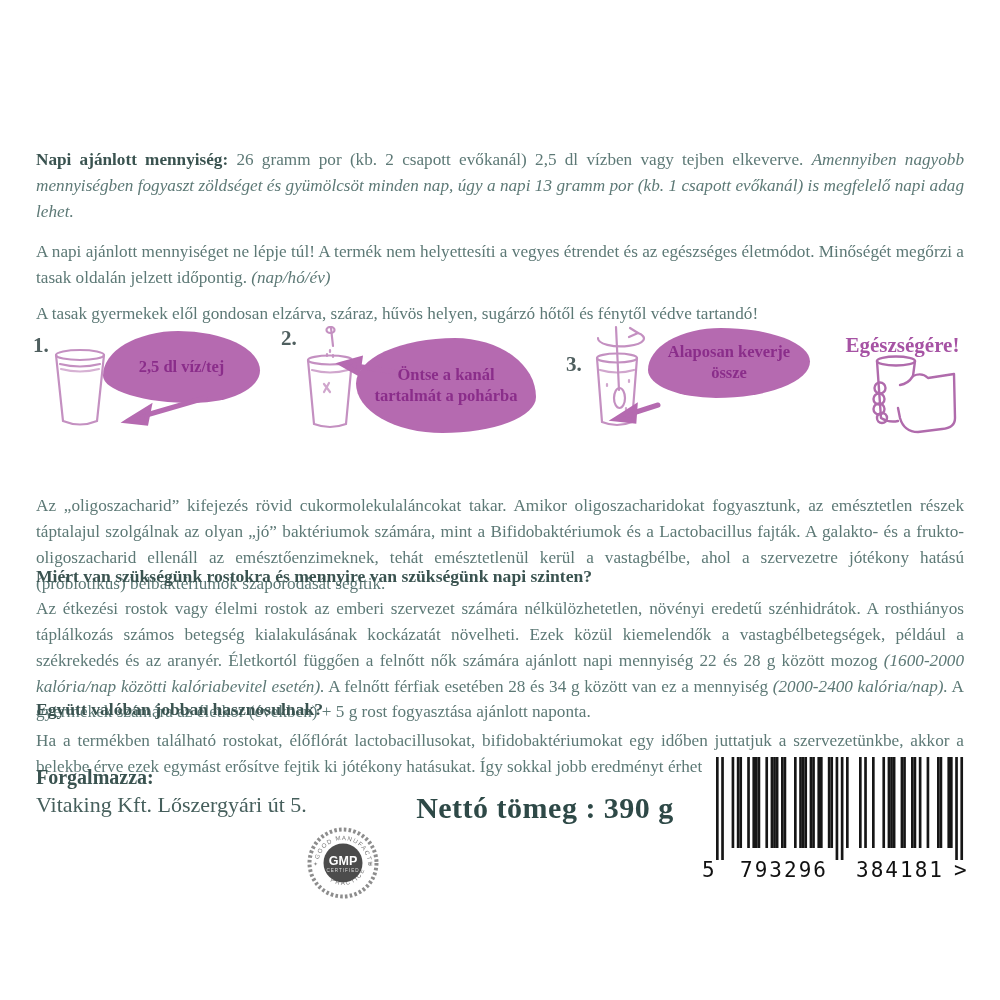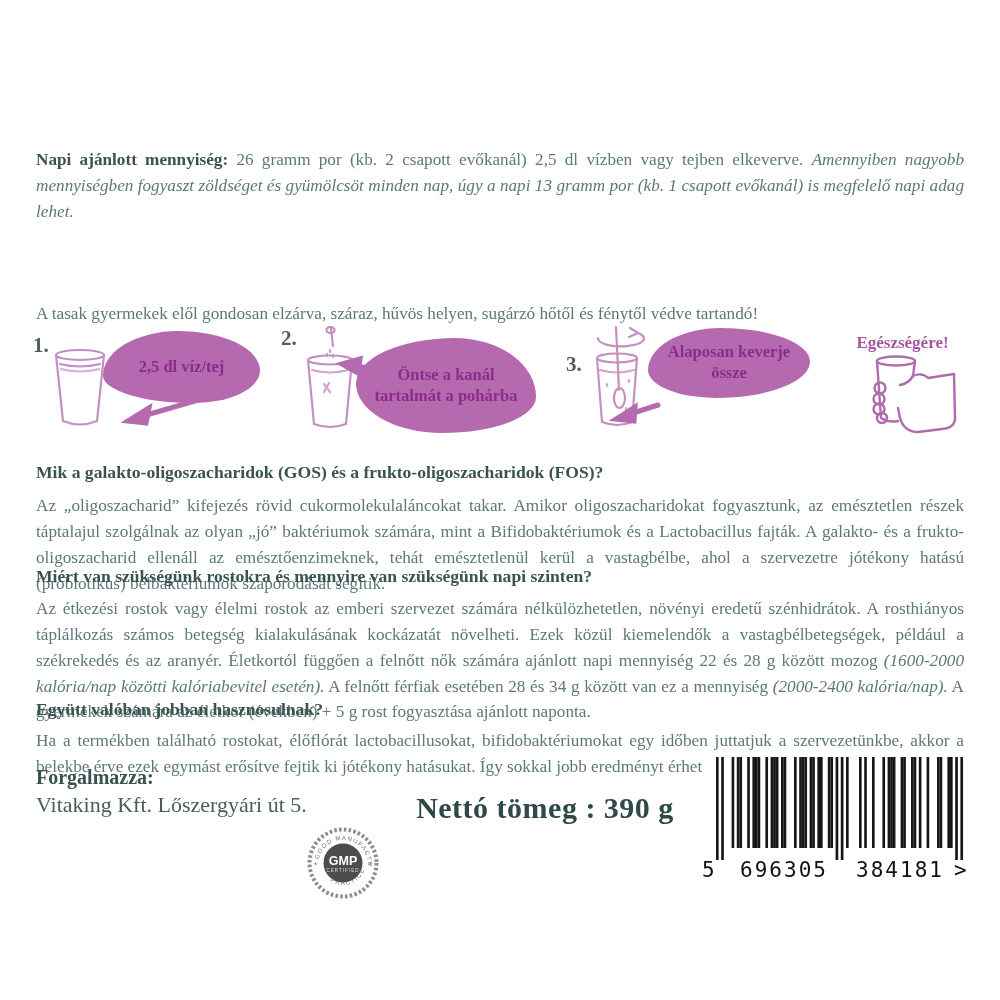--- a/index.html
+++ b/index.html
@@ -15,37 +15,38 @@
         display:flex;align-items:center;justify-content:center;text-align:center;
         font-size:16.5px;line-height:1.25;padding:6px 14px;box-sizing:border-box;}
   .blob1{left:103px;top:331px;width:157px;height:72px;
          border-radius:48% 52% 42% 58% / 62% 55% 45% 38%;}
   .blob2{left:356px;top:338px;width:180px;height:95px;
          border-radius:55% 45% 52% 48% / 48% 62% 38% 52%;}
   .blob3{left:648px;top:328px;width:162px;height:70px;
          border-radius:45% 55% 58% 42% / 60% 48% 52% 40%;}
   .icon-abs{position:absolute;}
   .cheers{position:absolute;left:840px;top:333px;width:125px;text-align:center;
-          font-size:17px;font-weight:bold;color:#a653a4;}
+          font-size:21px;font-weight:bold;color:#a653a4;}
   .foot-line{position:absolute;left:36px;font-size:22px;color:#465f5c;}
   .foot-bold{font-weight:bold;color:#3a5350;}
   .netweight{position:absolute;left:382px;top:791px;width:326px;text-align:center;
              font-size:30px;font-weight:bold;color:#2e4947;letter-spacing:.5px;}
   .barcode{position:absolute;left:702px;top:757px;width:264px;height:130px;background:#fff;}
   .bc-digit{position:absolute;top:101px;font-family:"DejaVu Sans Mono",monospace;
             font-size:21px;color:#111;letter-spacing:2px;}
   .gmp{position:absolute;left:306px;top:826px;}
 </style>
 </head>
 <body>
 
 <div class="page">
 
   <p class="para" style="top:130px;"><span class="lead">Napi ajánlott mennyiség:</span><span> 26 gramm por (kb. 2 csapott evőkanál) 2,5 dl vízben vagy tejben elkeverve. </span><span class="it">Amennyiben nagyobb mennyiségben fogyaszt zöldséget és gyümölcsöt minden nap, úgy a napi 13 gramm por (kb. 1 csapott evőkanál) is megfelelő napi adag lehet.</span></p>
 
+  <p class="para" style="top:222px;"><span>A napi ajánlott mennyiséget ne lépje túl! A termék nem helyettesíti a vegyes étrendet és az egészséges életmódot. Minőségét megőrzi a tasak oldalán jelzett időpontig. </span><span class="it">(nap/hó/év)</span></p>
 
   <p class="para" style="top:284px;">A tasak gyermekek elől gondosan elzárva, száraz, hűvös helyen, sugárzó hőtől és fénytől védve tartandó!</p>
 
   <div>
 
     <span class="stepnum" style="left:33px;top:333px;">1.</span>
     <span class="icon-abs" style="left:52px;top:348px;">
       <svg width="56" height="80" viewBox="0 0 56 80" fill="none" stroke="#c490c1" stroke-width="2.2" stroke-linecap="round">
         <ellipse cx="28" cy="7" rx="24" ry="5"></ellipse>
         <path d="M4 7 L11 73 Q28 80 45 73 L52 7"></path>
@@ -110,21 +111,20 @@
         <path d="M57 24 Q66 20 72 26 L98 22 L99 66 Q99 76 86 77 L62 80 Q48 80 44 66 L42 56"></path>
         <path d="M57 24 Q52 32 44 33"></path>
         <circle cx="24" cy="36" r="5.5"></circle>
         <circle cx="23" cy="47" r="5.5"></circle>
         <circle cx="23" cy="57" r="5.5"></circle>
         <circle cx="26" cy="66" r="5"></circle>
       </svg>
     </span>
   </div>
 
-  <h2 class="h" style="top:447px;">Mik a galakto-oligoszacharidok (GOS) és a frukto-oligoszacharidok (FOS)?</h2>
   <p class="para" style="top:476px;">Az „oligoszacharid” kifejezés rövid cukormolekulaláncokat takar. Amikor oligoszacharidokat fogyasztunk, az emésztetlen részek táptalajul szolgálnak az olyan „jó” baktériumok számára, mint a Bifidobaktériumok és a Lactobacillus fajták. A galakto- és a frukto-oligoszacharid ellenáll az emésztőenzimeknek, tehát emésztetlenül kerül a vastagbélbe, ahol a szervezetre jótékony hatású (probiotikus) bélbaktériumok szaporodását segítik.</p>
 
   <h2 class="h" style="top:551px;">Miért van szükségünk rostokra és mennyire van szükségünk napi szinten?</h2>
   <p class="para" style="top:579px;"><span>Az étkezési rostok vagy élelmi rostok az emberi szervezet számára nélkülözhetetlen, növényi eredetű szénhidrátok. A rosthiányos táplálkozás számos betegség kialakulásának kockázatát növelheti. Ezek közül kiemelendők a vastagbélbetegségek, például a székrekedés és az aranyér. Életkortól függően a felnőtt nők számára ajánlott napi mennyiség 22 és 28 g között mozog </span><span class="it">(1600-2000 kalória/nap közötti kalóriabevitel esetén).</span><span> A felnőtt férfiak esetében 28 és 34 g között van ez a mennyiség </span><span class="it">(2000-2400 kalória/nap).</span><span> A gyermekek számára az életkor (években) + 5 g rost fogyasztása ajánlott naponta.</span></p>
 
   <h2 class="h" style="top:684px;">Együtt valóban jobban hasznosulnak?</h2>
   <p class="para" style="top:711px;">Ha a termékben található rostokat, élőflórát lactobacillusokat, bifidobaktériumokat egy időben juttatjuk a szervezetünkbe, akkor a belekbe érve ezek egymást erősítve fejtik ki jótékony hatásukat. Így sokkal jobb eredményt érhetünk el.</p>
 
   <div class="foot-line foot-bold" style="top:766px;font-size:20px;">Forgalmazza:</div>
   <div class="foot-line" style="top:792px;">Vitaking Kft. Lőszergyári út 5.</div>
@@ -196,18 +196,18 @@
         <rect x="202.80" y="0" width="2.66" height="91" fill="#161616"></rect>
         <rect x="210.60" y="0" width="2.66" height="91" fill="#161616"></rect>
         <rect x="221.00" y="0" width="2.66" height="91" fill="#161616"></rect>
         <rect x="223.60" y="0" width="2.66" height="91" fill="#161616"></rect>
         <rect x="231.40" y="0" width="2.66" height="91" fill="#161616"></rect>
         <rect x="234.00" y="0" width="2.66" height="91" fill="#161616"></rect>
         <rect x="239.20" y="0" width="2.66" height="103" fill="#161616"></rect>
         <rect x="244.40" y="0" width="2.66" height="103" fill="#161616"></rect>
       </svg>
     <span class="bc-digit" style="left:0;">5</span>
-    <span class="bc-digit" style="left:26px;width:112px;text-align:center;">696305</span>
+    <span class="bc-digit" style="left:26px;width:112px;text-align:center;">793296</span>
     <span class="bc-digit" style="left:142px;width:112px;text-align:center;">384181</span>
     <span class="bc-digit" style="left:252px;">&gt;</span>
   </div>
 
 </div>
 
 </body></html>

